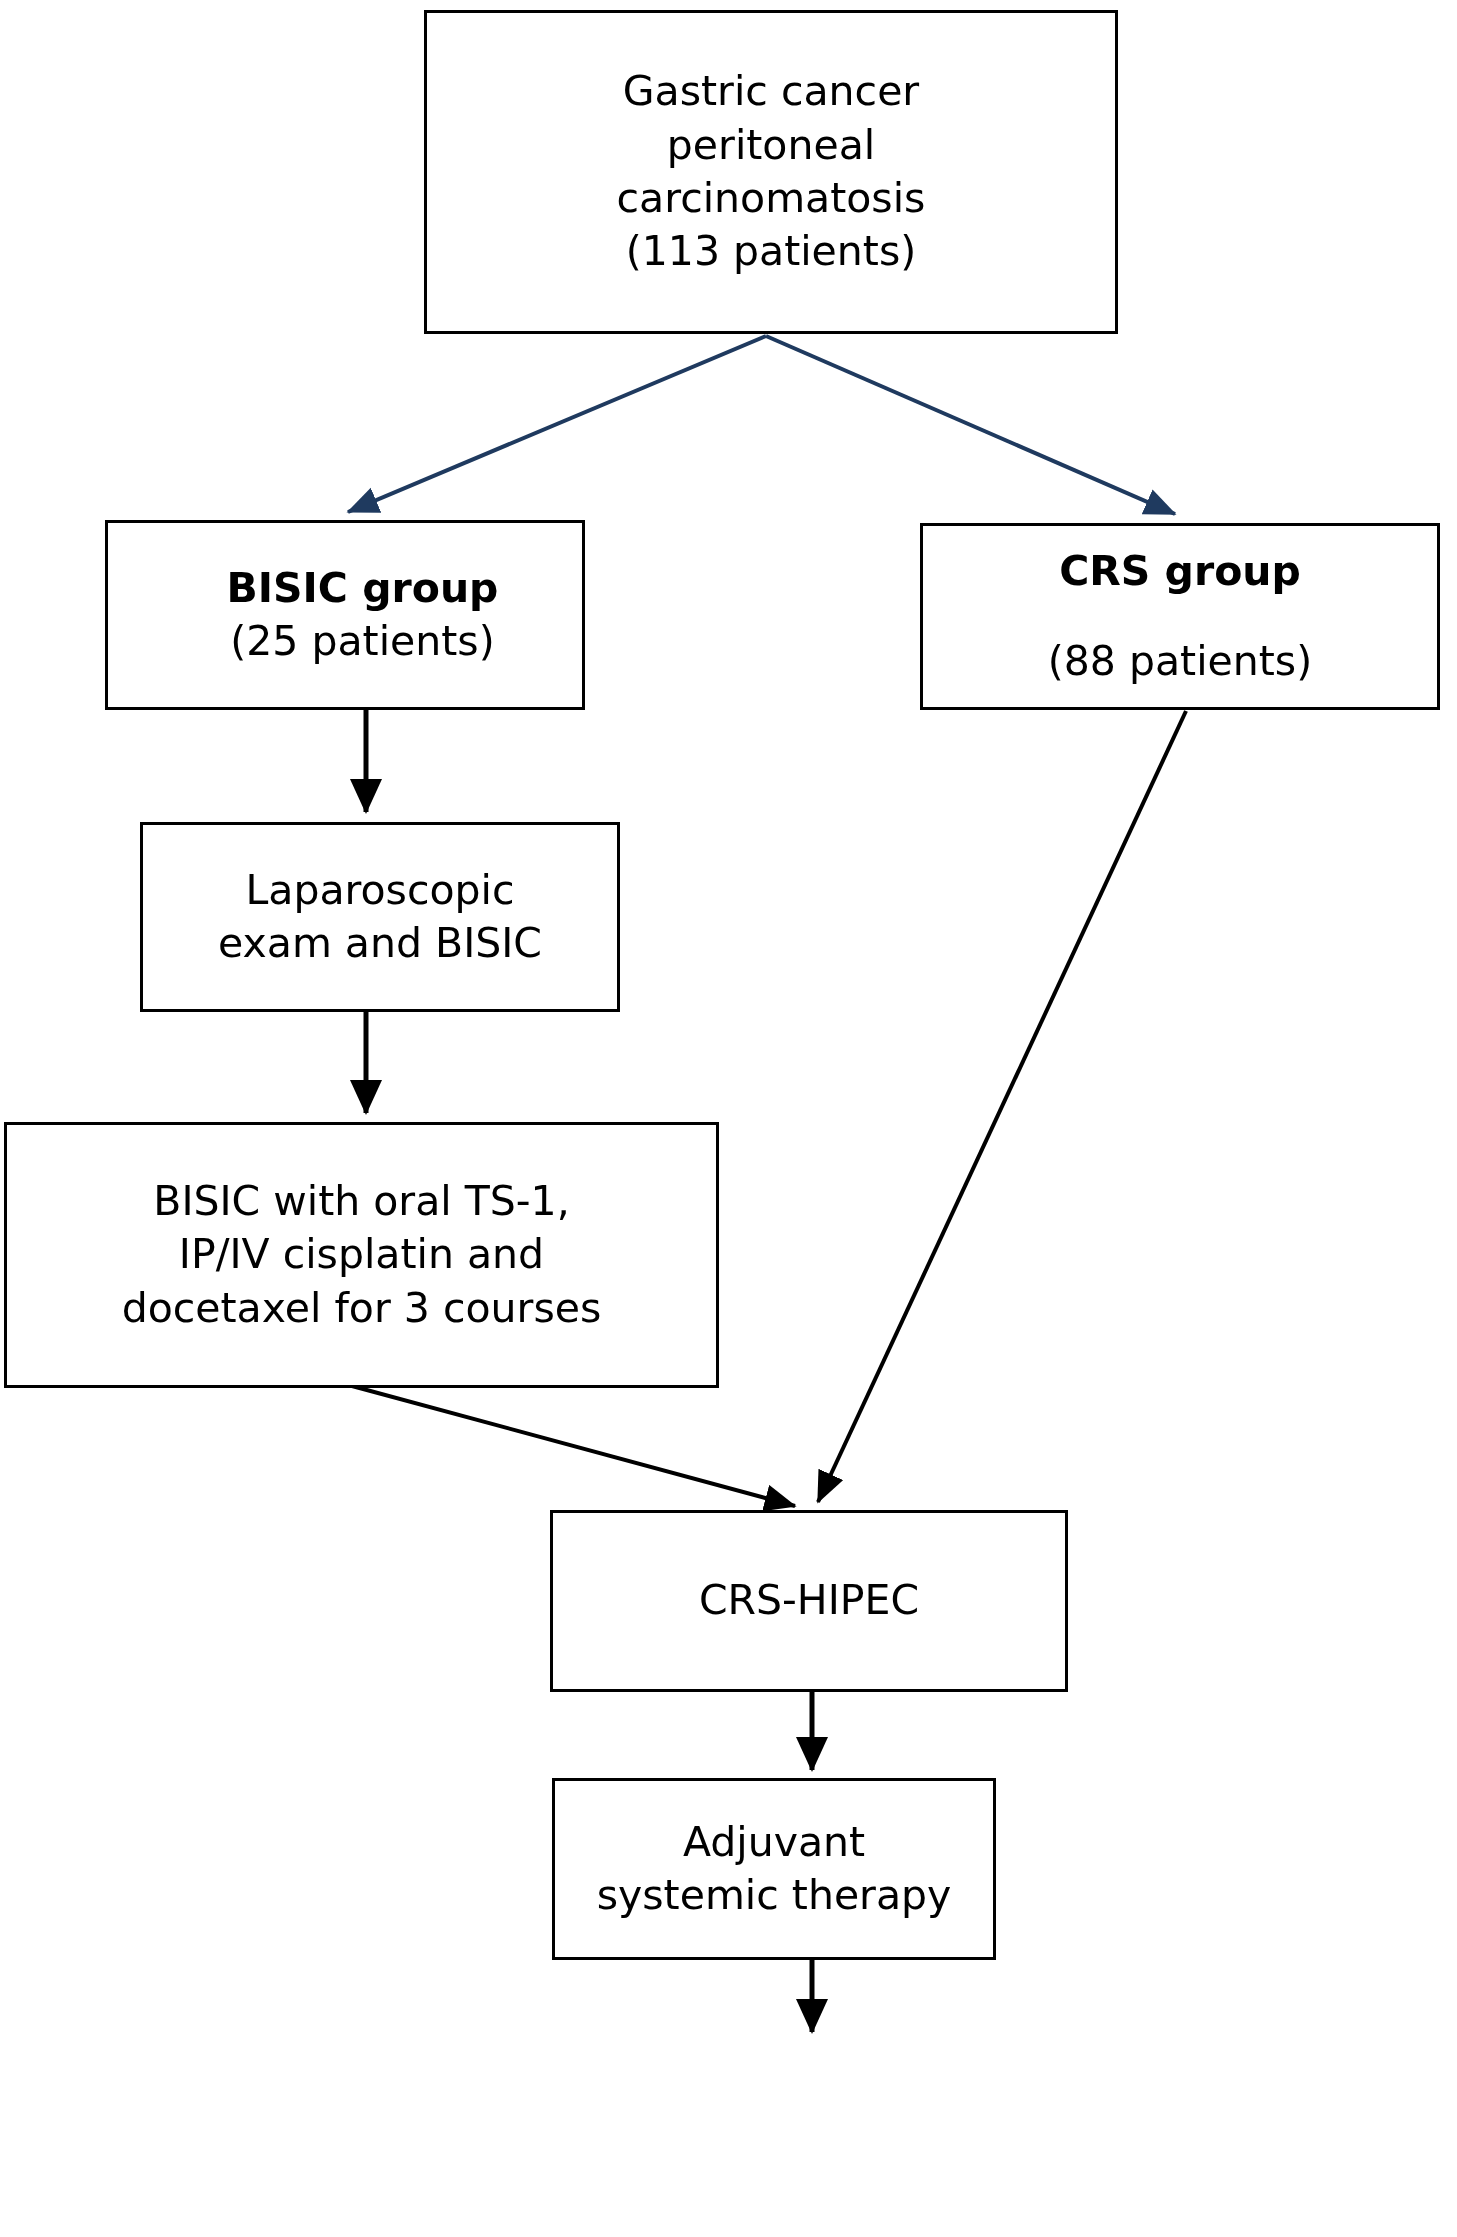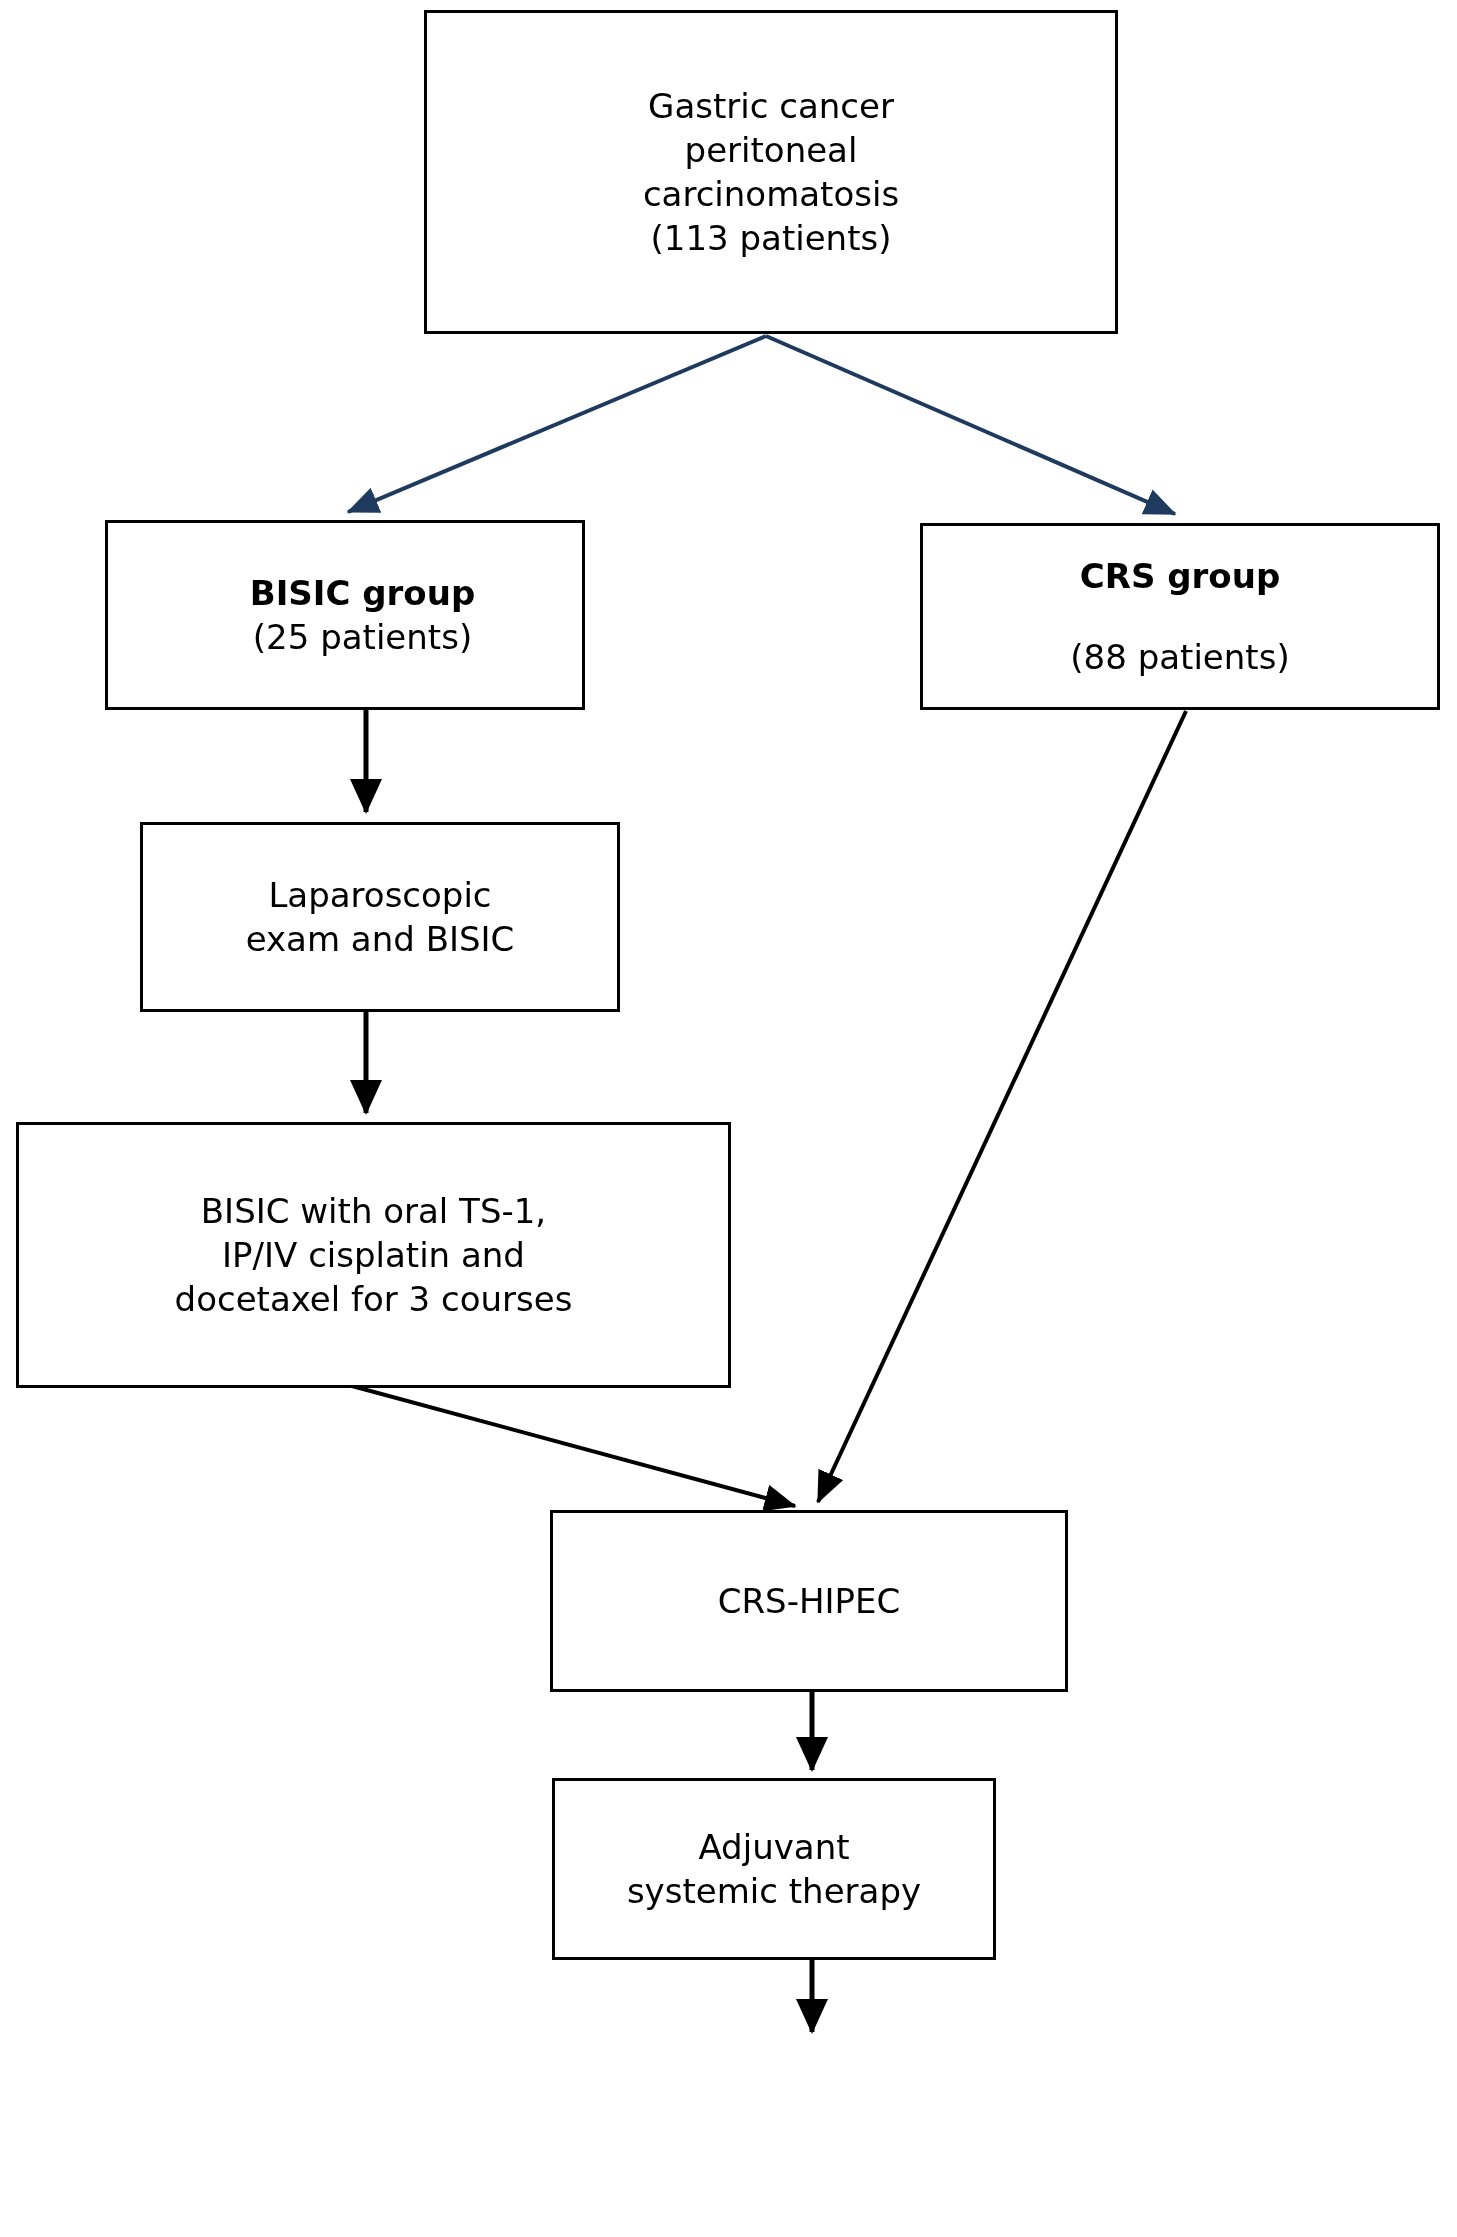--- a/index.html
+++ b/index.html
@@ -28,33 +28,33 @@
     position: absolute;
     box-sizing: border-box;
     background: #ffffff;
     border: 3px solid #000000;
     display: flex;
     flex-direction: column;
     align-items: center;
     justify-content: center;
     text-align: center;
     color: #000000;
-    font-size: 34px;
+    font-size: 41px;
     line-height: 1.30;
     z-index: 3;
   }
   .node .line { display: block; white-space: nowrap; }
   .node .line.bold { font-weight: bold; }
 
   
   #node-source        { left: 424px;  top: 10px;   width: 694px;  height: 324px; }
   #node-bisic-group   { left: 105px;  top: 520px;  width: 480px;  height: 190px; padding-left: 35px; }
   #node-crs-group     { left: 920px;  top: 523px;  width: 520px;  height: 187px; gap: 36px; }
   #node-lap-hipec     { left: 105px;  top: 822px;  width: 480px;  height: 190px; margin-left: 35px; }
-  #node-bisic-regimen { left: 16px;    top: 1122px; width: 715px;  height: 266px; }
+  #node-bisic-regimen { left: 4px;    top: 1122px; width: 715px;  height: 266px; }
   #node-crs-hipec     { left: 550px;  top: 1510px; width: 518px;  height: 182px; }
   #node-adjuvant      { left: 552px;  top: 1778px; width: 444px;  height: 182px; }
   #node-followup      { left: 552px;  top: 2040px; width: 516px;  height: 185px; }
 </style>
 </head>
 <body>
 
 <div id="flowchart-root">
 
   <svg id="edge-layer" viewBox="0 0 1457 2237" width="1457" height="2237" xmlns="http://www.w3.org/2000/svg">

